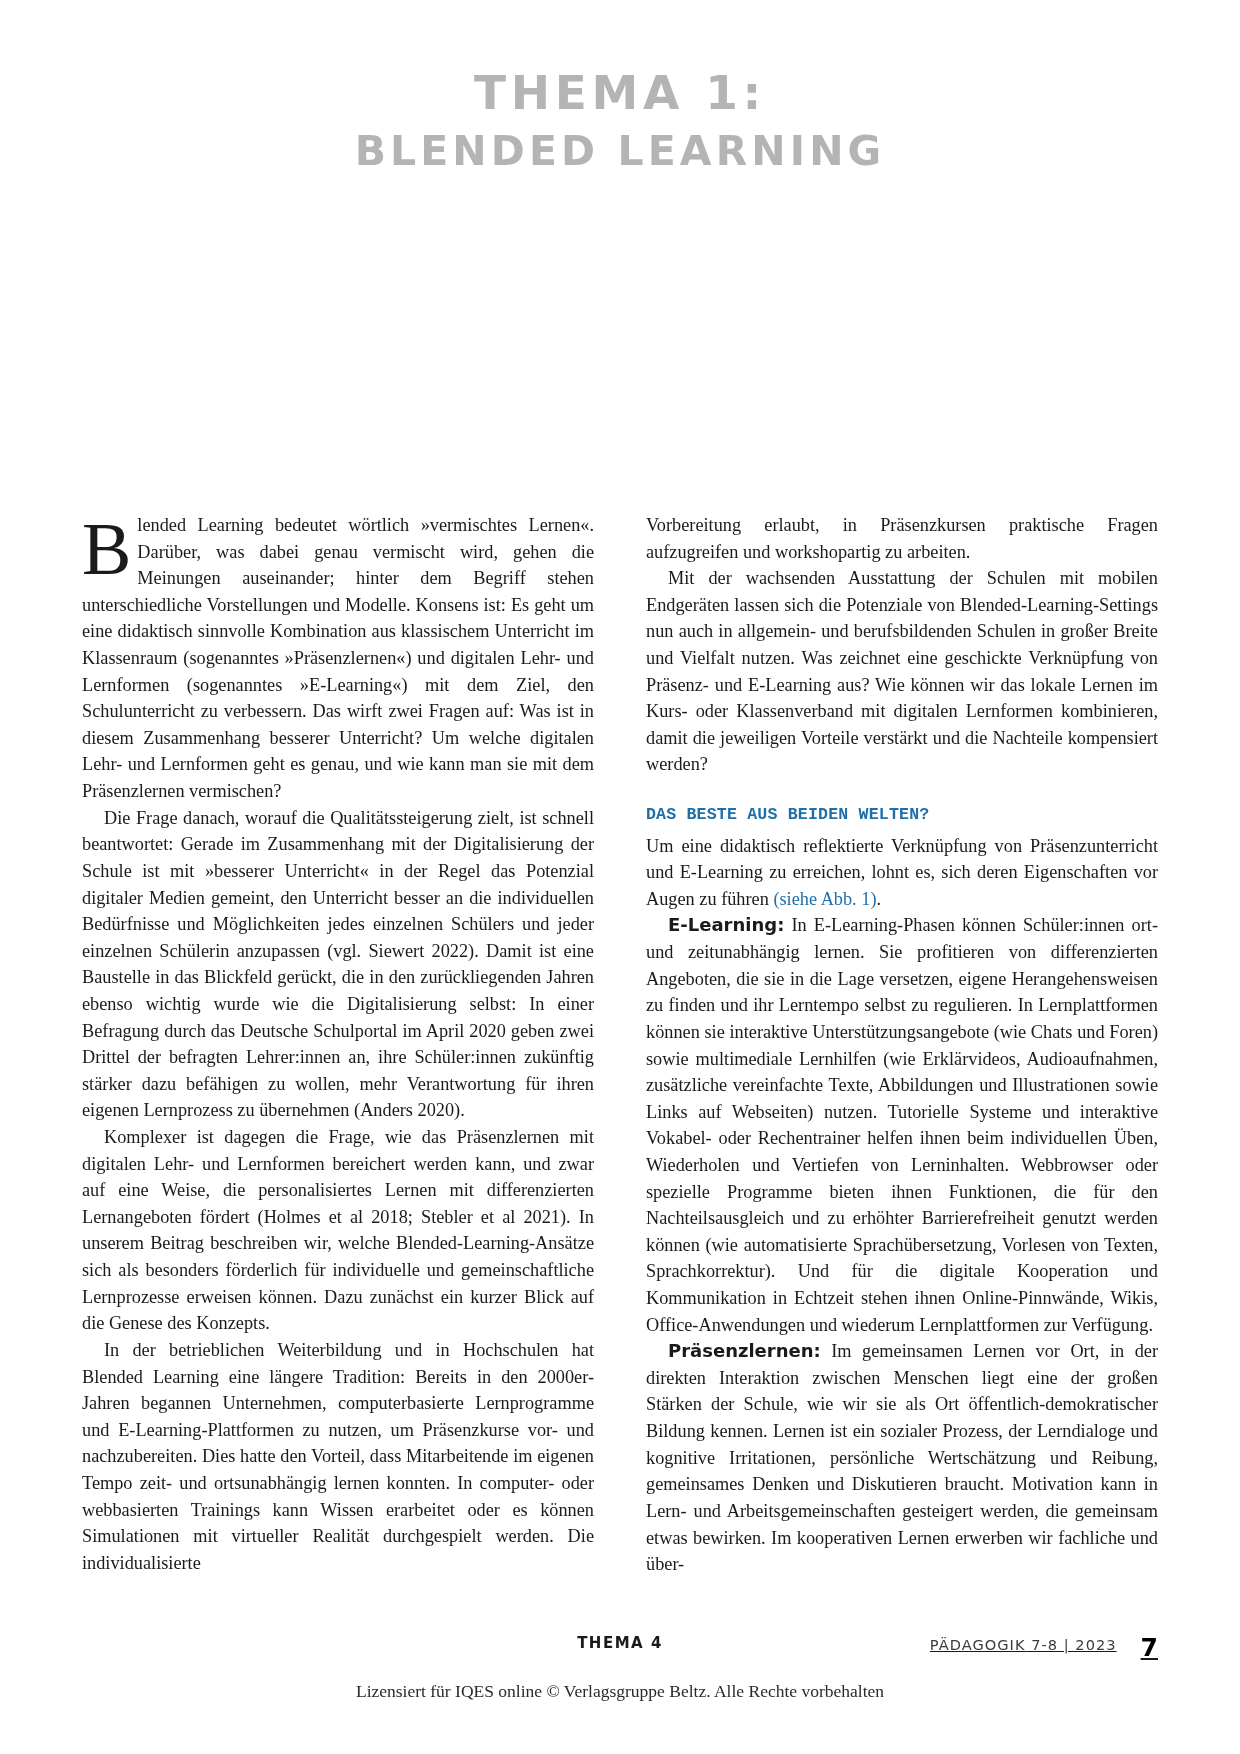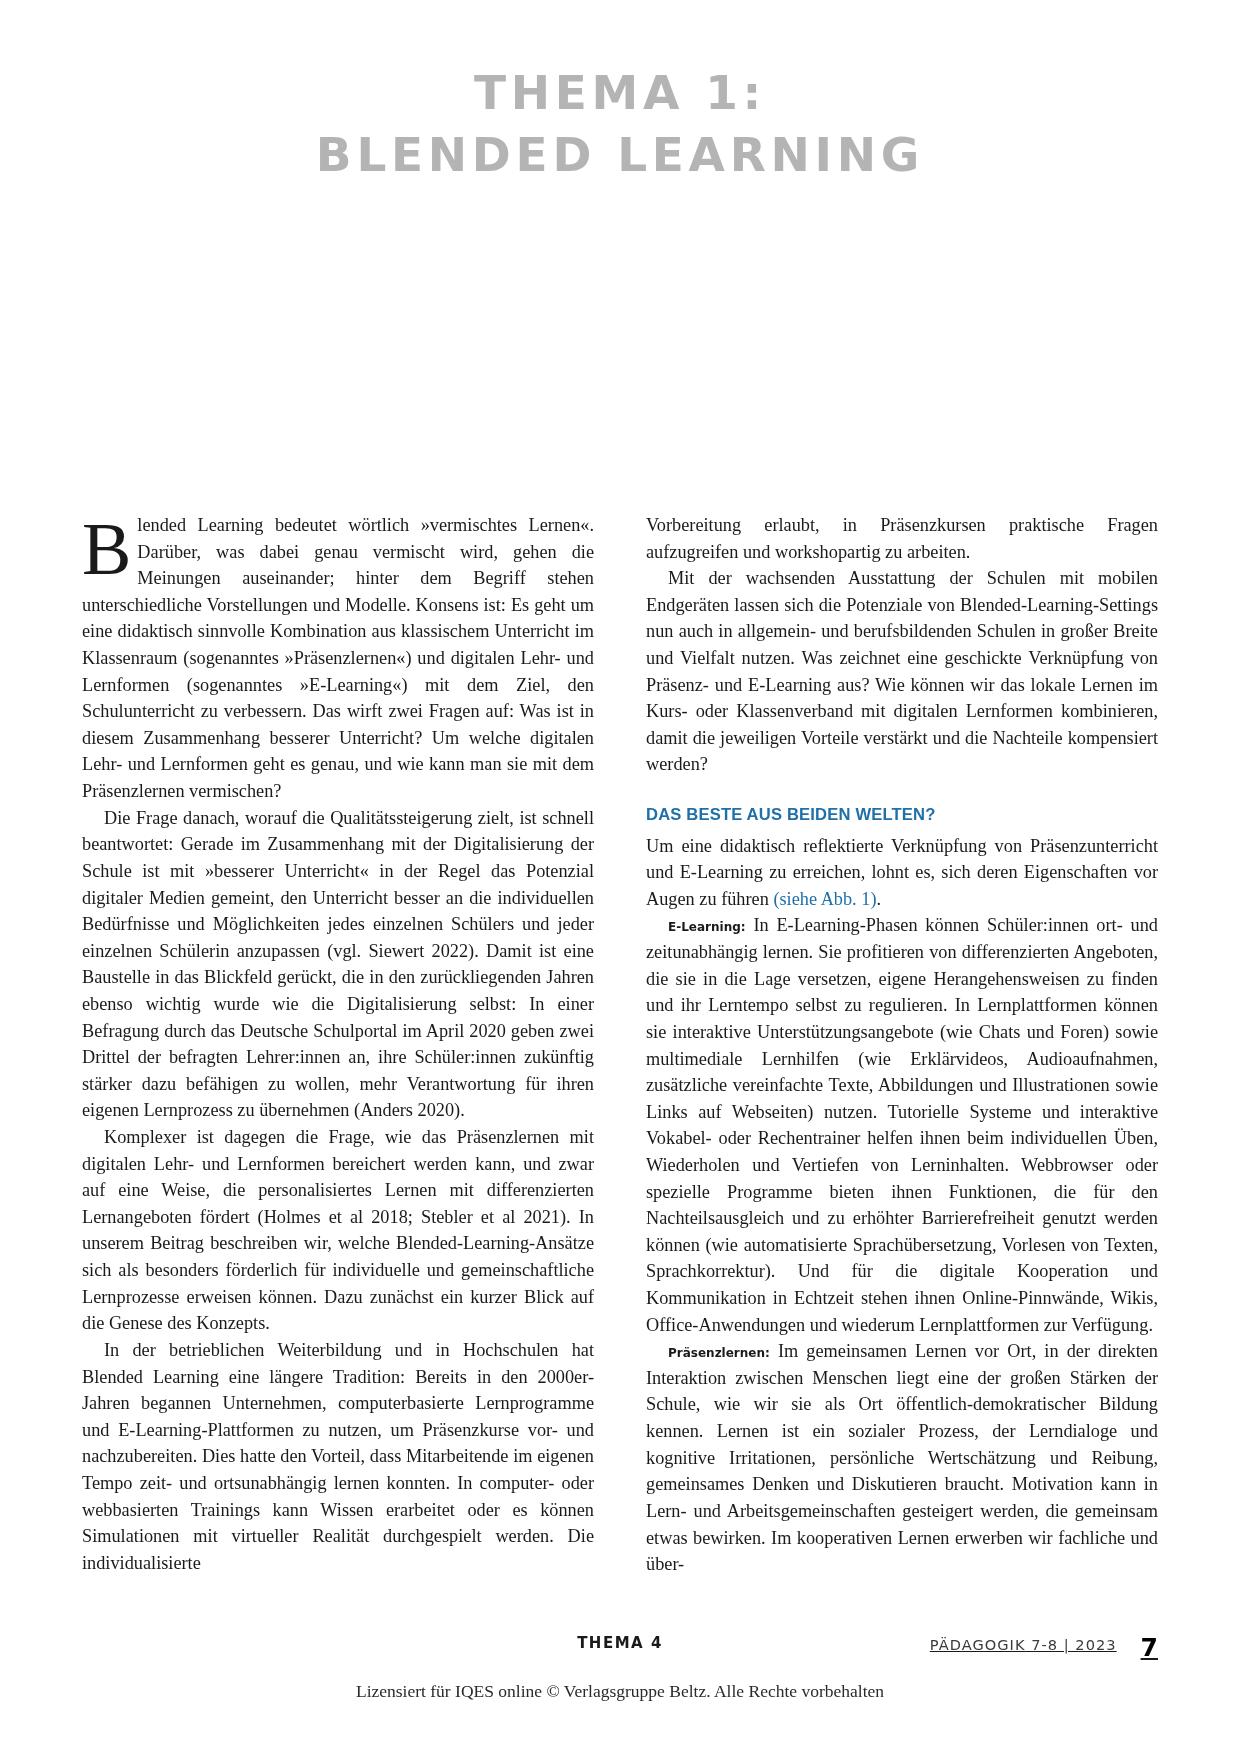--- a/index.html
+++ b/index.html
@@ -32,21 +32,21 @@
   .header-line {
     font-family: "DejaVu Sans", sans-serif;
     font-weight: bold;
     color: #b4b4b4;
     letter-spacing: 0.10em;
     line-height: 1.32;
     font-size: 47px;
     text-transform: uppercase;
   }
   .header-line.line2 {
-    font-size: 47px;
+    font-size: 41px;
   }
 
   
   .columns {
     position: absolute;
     top: 512px;
     left: 82px;
     width: 1076px;
     display: flex;
     gap: 52px;
@@ -71,35 +71,35 @@
   }
   .dropcap {
     float: left;
     font-family: "Liberation Serif", serif;
     font-size: 74px;
     line-height: 0.84;
     padding: 4px 6px 0 0;
     margin-top: 2px;
   }
   .subhead {
-    font-family: Liberation Sans, sans-serif;
+    font-family: Liberation Mono, monospace;
     font-weight: bold;
     color: #1f6fa8;
     font-size: 16.6px;
     letter-spacing: 0.01em;
     margin: 26px 0 7px 0;
     line-height: 1.3;
   }
   .ref-link {
     color: #1f6fa8;
   }
   .runin {
     font-family: "DejaVu Sans", sans-serif;
     font-weight: bold;
-    font-size: 12px;
+    font-size: 18px;
   }
 
   
   .footer {
     position: absolute;
     left: 82px;
     right: 82px;
     bottom: 96px;
     height: 26px;
   }

